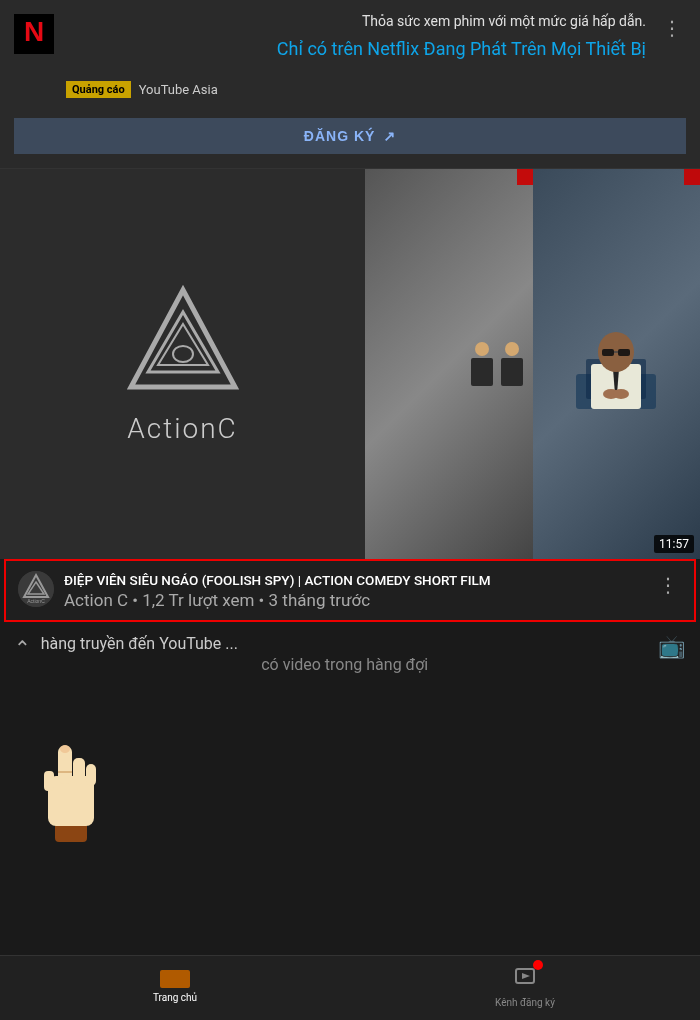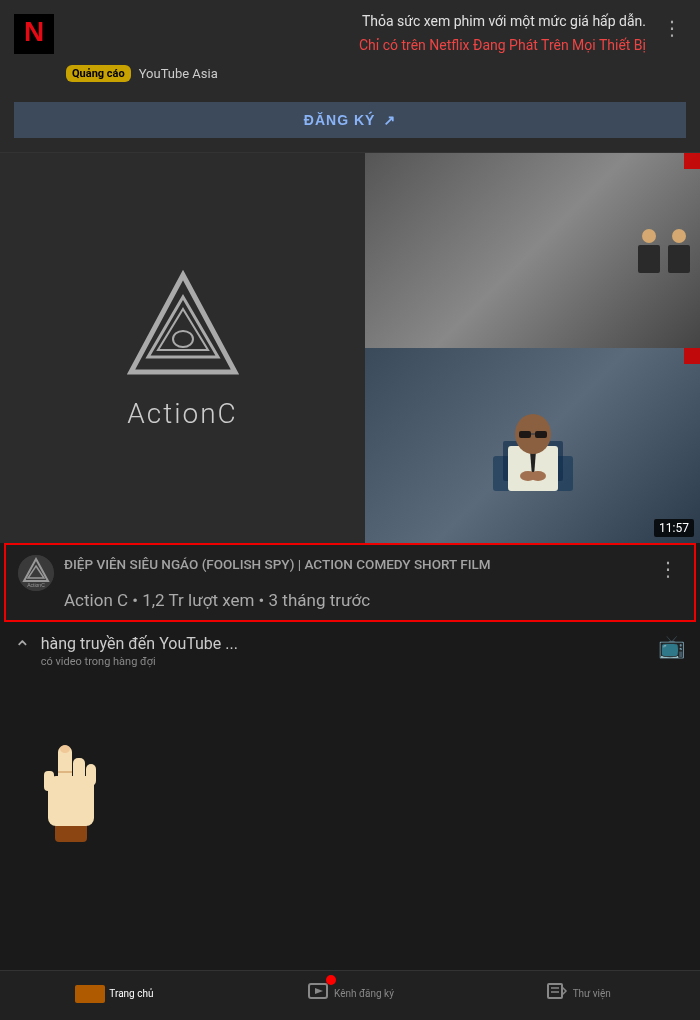--- a/index.html
+++ b/index.html
@@ -33,38 +33,38 @@
       flex: 1;
       text-align: right;
     }
     .ad-title {
       color: #e0e0e0;
       font-size: 14px;
       line-height: 1.4;
       margin-bottom: 4px;
     }
     .ad-subtitle {
-      color: #ef4444;
-      font-size: 14px;
+      color: #0ea5e9;
+      font-size: 18px;
       line-height: 1.4;
-      margin-bottom: 10px;
+      margin-bottom: 20px;
     }
     .ad-tag-row {
       display: flex;
       align-items: center;
       gap: 8px;
       margin-bottom: 10px;
     }
     .ad-tag {
       background: #c8a200;
       color: #000;
       font-size: 11px;
       font-weight: bold;
       padding: 2px 6px;
-      border-radius: 6px;
+      border-radius: 0;
     }
     .ad-source {
       color: #ccc;
       font-size: 13px;
     }
     .ad-more-btn {
       color: #aaa;
       font-size: 20px;
       cursor: pointer;
       padding: 4px;
@@ -124,21 +124,21 @@
     }
     .actionc-text {
       color: #ccc;
       font-size: 28px;
       font-weight: 300;
       letter-spacing: 2px;
     }
     .thumb-right {
       flex: 1;
       display: flex;
-      flex-direction: column;
+      flex-direction: row;
       gap: 0;
     }
     .thumb-right-top {
       flex: 1;
       background: #4a4a4a;
       position: relative;
       overflow: hidden;
     }
     .thumb-right-bottom {
       flex: 1;
@@ -176,25 +176,25 @@
       flex-shrink: 0;
       display: flex;
       align-items: center;
       justify-content: center;
       overflow: hidden;
     }
     .video-meta {
       flex: 1;
     }
     .video-title-text {
-      color: #a3a3a3;
+      color: #ffffff;
       font-size: 13.5px;
       font-weight: 500;
       line-height: 1.4;
-      margin-bottom: 16px;
+      margin-bottom: 0;
     }
     .video-sub-meta {
       color: #aaa;
       font-size: 17px;
     }
     .video-more-btn {
       color: #aaa;
       font-size: 20px;
       cursor: pointer;
       padding: 2px 4px;
@@ -215,21 +215,22 @@
       margin-top: 2px;
     }
     .queue-text-block { flex: 1; }
     .queue-title {
       color: #ccc;
       font-size: 16px;
       margin-bottom: 2px;
     }
     .queue-sub {
       color: #888;
-      font-size: 11px;
+      font-size: 16px;
+      text-align: center;
     }
     .cast-icon {
       color: #aaa;
       font-size: 22px;
       cursor: pointer;
     }
 
     
     .hand-cursor {
       position: absolute;
@@ -247,20 +248,21 @@
       width: 700px;
       background: #212121;
       border-top: 1px solid #333;
       display: flex;
       justify-content: space-around;
       align-items: center;
       padding: 8px 0 12px 0;
     }
     .nav-item {
       display: flex;
+      flex-direction: column;
       align-items: center;
       gap: 4px;
       cursor: pointer;
       min-width: 80px;
     }
     .nav-icon {
       font-size: 22px;
       color: #fff;
       position: relative;
     }
@@ -472,24 +474,13 @@
       <svg width="24" height="24" viewBox="0 0 24 24">
         <rect x="3" y="5" width="18" height="14" rx="2" fill="none" stroke="#888" stroke-width="2"></rect>
         <polygon points="9,9 17,12 9,15" fill="#888"></polygon>
       </svg>
       <div class="nav-badge"></div>
     </div>
     <span class="nav-label">Kênh đăng ký</span>
   </div>
 
 
-  <div class="nav-item">
-    <div class="nav-icon inactive">
-      <svg width="24" height="24" viewBox="0 0 24 24">
-        <rect x="3" y="5" width="14" height="14" rx="1" fill="none" stroke="#888" stroke-width="2"></rect>
-        <polygon points="17,8 21,12 17,16" fill="none" stroke="#888" stroke-width="1.5"></polygon>
-        <line x1="6" y1="9" x2="14" y2="9" stroke="#888" stroke-width="1.5"></line>
-        <line x1="6" y1="13" x2="14" y2="13" stroke="#888" stroke-width="1.5"></line>
-      </svg>
-    </div>
-    <span class="nav-label">Thư viện</span>
-  </div>
 </div>
 
 </body></html>

